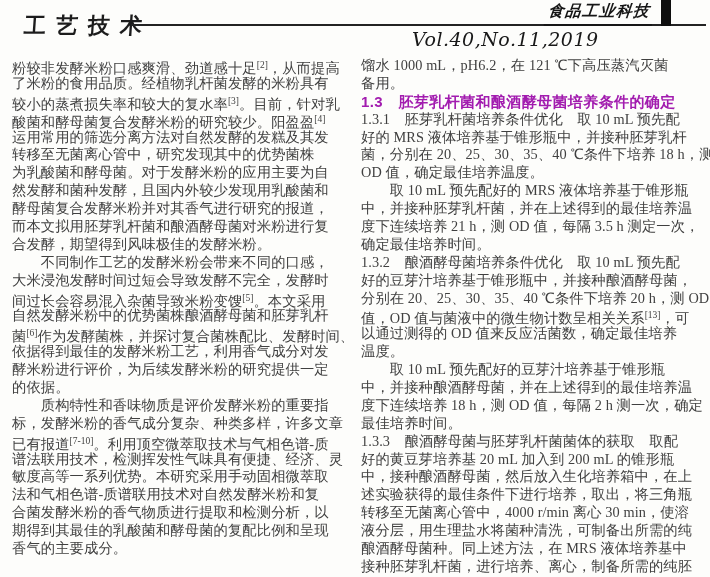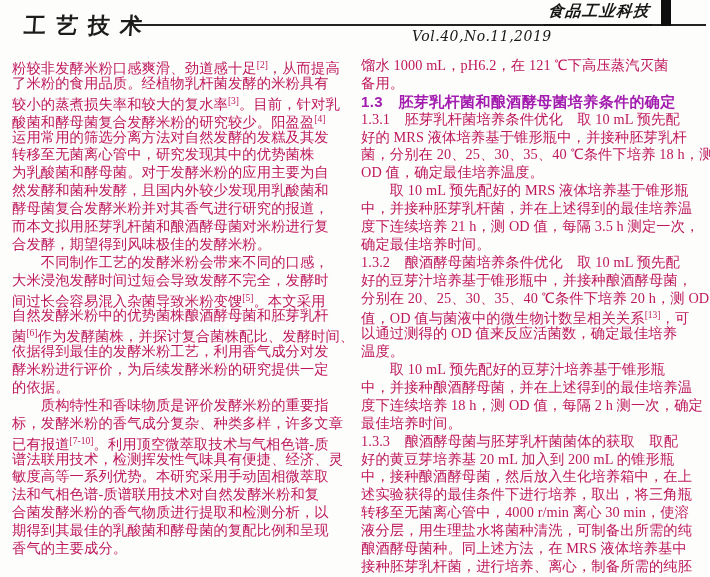--- a/index.html
+++ b/index.html
@@ -27,30 +27,30 @@
     font-size:15.5px;letter-spacing:1.5px;color:#161616;
     padding:0 3px 2px 3px;border-bottom:2px solid #161616;
     transform:skewX(-6deg);white-space:nowrap;
   }
   .corner-bar{
     position:absolute;left:661px;top:0;width:10px;height:26px;background:#0e0e0e;
   }
   .issue{
     position:absolute;left:412px;top:28px;
     font-family:"DejaVu Serif",serif;font-style:italic;
-    font-size:14px;letter-spacing:0.5px;color:#181818;white-space:nowrap;
+    font-size:19px;letter-spacing:0.5px;color:#181818;white-space:nowrap;
   }
 
   
   .col{position:absolute;top:57px;}
   .col-left{left:12px;width:336px;}
   .col-right{left:361px;width:343px;}
   .line{
     height:17.9px;line-height:17.9px;font-size:14.3px;
-    letter-spacing:0.1px;white-space:nowrap;color:#be185d;
+    letter-spacing:0.1px;white-space:nowrap;color:#404040;
   }
   .line .sup{
     font-size:9.5px;vertical-align:5px;letter-spacing:0;
   }
   .line.sect{
     font-family:"Liberation Sans",sans-serif;font-weight:bold;
     font-size:15px;letter-spacing:0.4px;color:#a21caf;
   }
 </style>
 </head>

